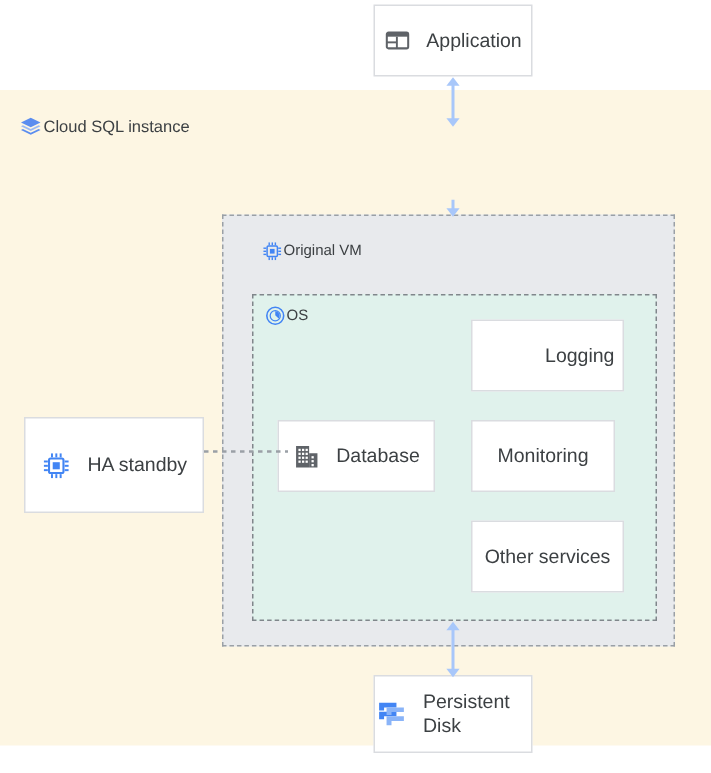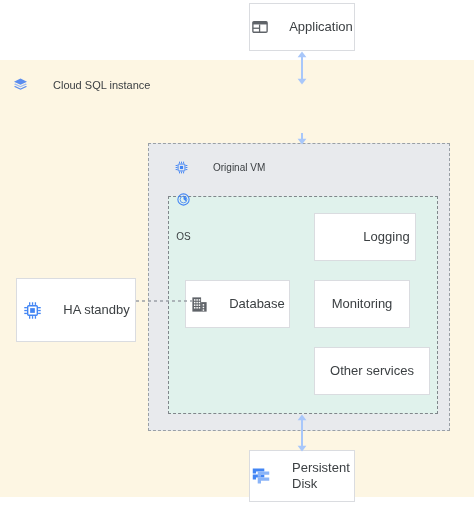--- a/index.html
+++ b/index.html
@@ -45,21 +45,21 @@
     height: 218px;
     background: #e0f2ec;
     border: 1px dashed #80868b;
   }
 
   
   .region-label {
     position: absolute;
     display: flex;
     align-items: center;
-    gap: 24px;
+    gap: 0;
     white-space: nowrap;
   }
   .region-label .rl-text {
     color: #3c4043;
   }
   #cloud-sql-label {
     left: 12px;
     top: 76px;
   }
   #cloud-sql-label .rl-text {
@@ -67,37 +67,36 @@
   }
   #vm-label {
     left: 174px;
     top: 160px;
   }
   #vm-label .rl-text {
     font-size: 10px;
   }
   #os-label {
     left: 176px;
-    top: 192px;
-    flex-direction: column;
+    top: 203px;
   }
   #os-label .rl-text {
     font-size: 10px;
   }
 
   
   .node {
     position: absolute;
     box-sizing: border-box;
     background: #ffffff;
     border: 1px solid #dadce0;
     display: flex;
     align-items: center;
     justify-content: center;
-    gap: 20px;
+    gap: 10px;
     color: #3c4043;
     font-size: 13px;
   }
   .node .node-label {
     line-height: 1.25;
   }
   .node.plain {
     justify-content: center;
   }
 
@@ -113,21 +112,21 @@
   #node-database {
     left: 185px; top: 280px; width: 105px; height: 48px;
   }
   #node-logging {
     left: 314px; top: 213px; width: 102px; height: 48px; padding-left: 43px;
   }
   #node-monitoring {
     left: 314px; top: 280px; width: 96px; height: 48px; align-items: center;
   }
   #node-other-services {
-    left: 314px; top: 347px; width: 116px; height: 48px;
+    left: 314px; top: 347px; width: 102px; height: 48px;
   }
   #node-persistent-disk {
     left: 249px; top: 450px; width: 106px; height: 52px;
   }
 
   
   .icon {
     flex: 0 0 auto;
     display: inline-flex;
     align-items: center;

